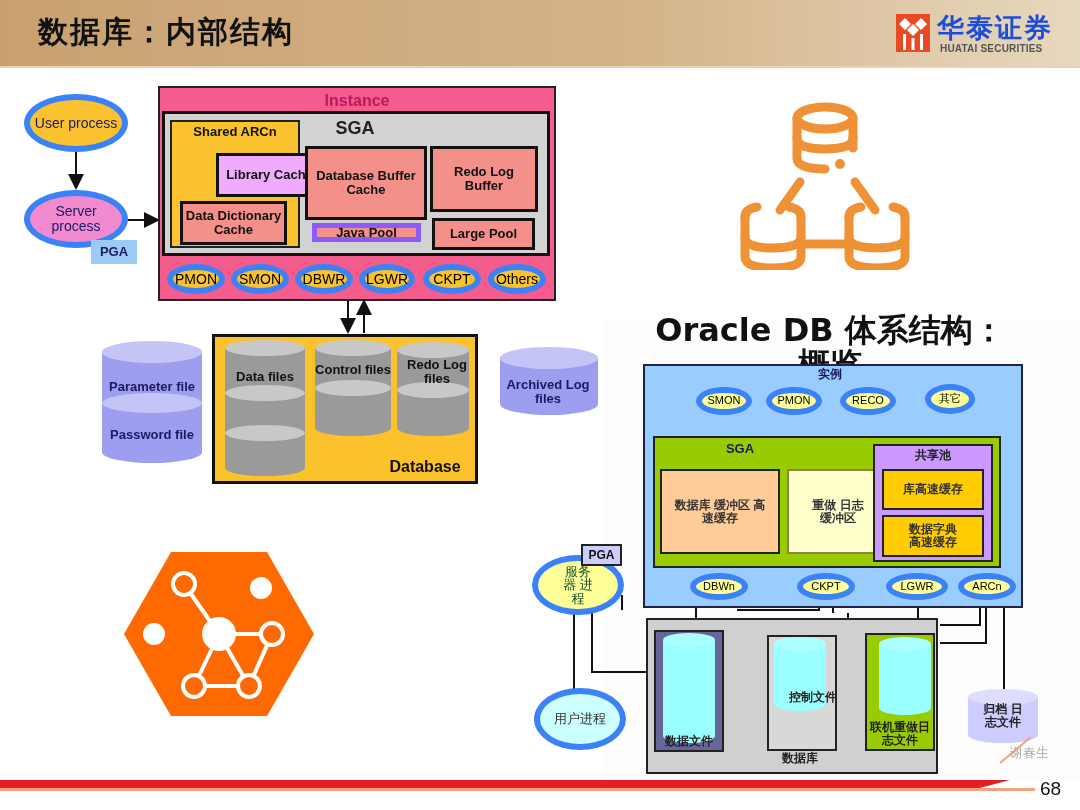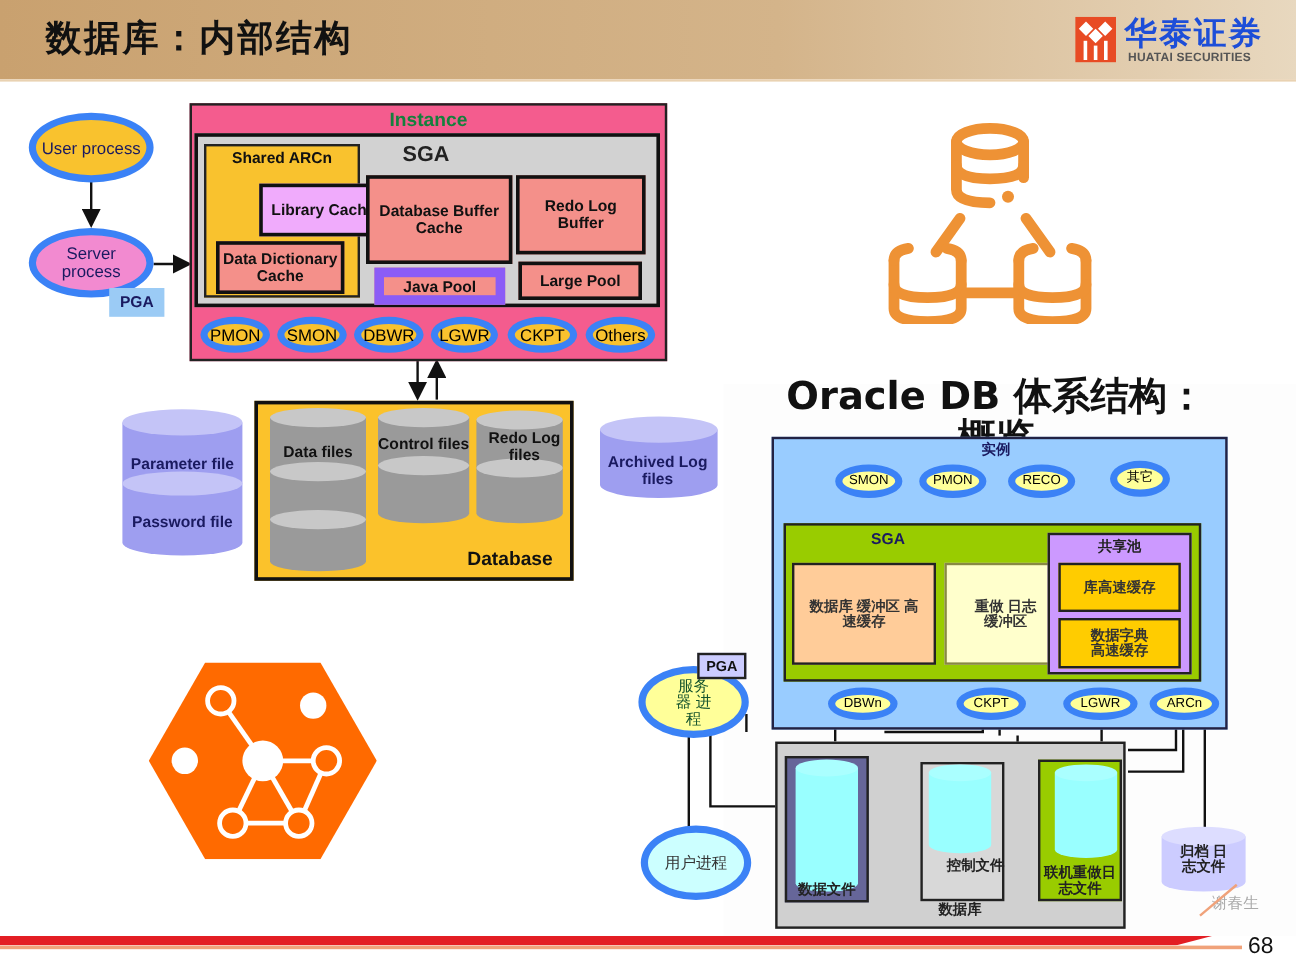--- a/index.html
+++ b/index.html
@@ -46,32 +46,32 @@
     <line x1="128" y1="140" x2="156" y2="140" stroke="#111" stroke-width="2" marker-end="url(#ah)"></line>
     <line x1="348" y1="220" x2="348" y2="250" stroke="#111" stroke-width="2" marker-end="url(#ah)"></line>
     <line x1="364" y1="253" x2="364" y2="223" stroke="#111" stroke-width="2" marker-end="url(#ah)"></line>
   </svg>
 
   <div class="oval" style="left:24px;top:94px;width:104px;height:58px;background:#f9c22e;font-size:14px;color:#1a1a60;">User process</div>
   <div class="oval" style="left:24px;top:190px;width:104px;height:58px;background:#f28ad0;font-size:14px;color:#1a1a60;">Server process</div>
   <div class="box t" style="left:91px;top:240px;width:46px;height:24px;background:#9bcbf5;font-size:13px;color:#1a1a60;">PGA</div>
 
   <div class="box" style="left:158px;top:86px;width:398px;height:215px;background:#f45c8e;border:2px solid #222;"></div>
-  <div class="t" style="left:158px;top:92px;width:398px;height:18px;font-size:16px;color:#15803d;">Instance</div>
+  <div class="t" style="left:158px;top:92px;width:398px;height:18px;font-size:16px;color:#be185d;">Instance</div>
   <div class="box" style="left:162px;top:111px;width:388px;height:145px;background:#d2d2d2;border:3px solid #111;"></div>
   <div class="t" style="left:330px;top:118px;width:50px;height:20px;font-size:18px;color:#222;">SGA</div>
 
   <div class="box" style="left:170px;top:120px;width:130px;height:128px;background:#f9c22e;border:2px solid #222;"></div>
   <div class="t" style="left:170px;top:124px;width:130px;height:16px;font-size:13px;">Shared ARCn</div>
   <div class="box t" style="left:180px;top:153px;width:107px;height:44px;background:#f0abfc;border:3px solid #111;font-size:13px;margin-left:36px;">Library Cache</div>
   <div class="box t" style="left:180px;top:201px;width:107px;height:44px;background:#f4908a;border:3px solid #111;font-size:13px;">Data Dictionary Cache</div>
 
   <div class="box t" style="left:305px;top:146px;width:122px;height:74px;background:#f4908a;border:3px solid #111;font-size:13px;padding:0 8px;">Database Buffer Cache</div>
   <div class="box t" style="left:430px;top:146px;width:108px;height:66px;background:#f4908a;border:3px solid #111;font-size:13px;padding:0 14px;">Redo Log Buffer</div>
-  <div class="box t" style="left:312px;top:223px;width:109px;height:31px;background:#f4908a;border:8px solid #8b5cf6;font-size:13px;">Java Pool</div>
+  <div class="box t" style="left:312px;top:223px;width:109px;height:19px;background:#f4908a;border:5px solid #8b5cf6;font-size:13px;">Java Pool</div>
   <div class="box t" style="left:432px;top:218px;width:103px;height:32px;background:#f4908a;border:3px solid #111;font-size:13px;">Large Pool</div>
 
   <div class="oval" style="left:167px;top:264px;width:58px;height:30px;background:#f9c22e;font-size:14px;">PMON</div>
   <div class="oval" style="left:231px;top:264px;width:58px;height:30px;background:#f9c22e;font-size:14px;">SMON</div>
   <div class="oval" style="left:295px;top:264px;width:58px;height:30px;background:#f9c22e;font-size:14px;">DBWR</div>
   <div class="oval" style="left:359px;top:264px;width:56px;height:30px;background:#f9c22e;font-size:14px;">LGWR</div>
   <div class="oval" style="left:423px;top:264px;width:58px;height:30px;background:#f9c22e;font-size:14px;">CKPT</div>
   <div class="oval" style="left:488px;top:264px;width:58px;height:30px;background:#f9c22e;font-size:14px;">Others</div>
 
   <div class="box" style="left:212px;top:334px;width:266px;height:150px;background:#fbc22b;border:3px solid #111;"></div>
@@ -215,21 +215,21 @@
     <g>
       <path d="M128 26 v60 a26 7 0 0 0 52 0 v-60" fill="#99ffff"></path>
       <ellipse cx="154" cy="26" rx="26" ry="7" fill="#aaffff"></ellipse>
     </g>
     <g>
       <path d="M233 26 v64 a26 7 0 0 0 52 0 v-64" fill="#99ffff"></path>
       <ellipse cx="259" cy="26" rx="26" ry="7" fill="#aaffff"></ellipse>
     </g>
   </svg>
   <div class="t" style="left:654px;top:732px;width:70px;height:18px;font-size:12px;color:#222;">数据文件</div>
-  <div class="t" style="left:767px;top:712px;width:92px;height:18px;font-size:12px;color:#222;">控制文件</div>
+  <div class="t" style="left:767px;top:688px;width:92px;height:18px;font-size:12px;color:#222;">控制文件</div>
   <div class="t" style="left:868px;top:719px;width:64px;height:30px;font-size:12px;color:#222;">联机重做日志文件</div>
   <div class="t" style="left:770px;top:750px;width:60px;height:16px;font-size:12px;color:#222;">数据库</div>
 
   <svg class="abs" style="left:966px;top:688px;width:74px;height:56px;">
     <path d="M2 9 v38 a35 8 0 0 0 70 0 v-38" fill="#ccccff"></path>
     <ellipse cx="37" cy="9" rx="35" ry="8" fill="#ddddff"></ellipse>
   </svg>
   <div class="t" style="left:966px;top:700px;width:74px;height:32px;font-size:12px;color:#222;padding:0 12px;box-sizing:border-box;">归档 日志文件</div>
 </div>
 

